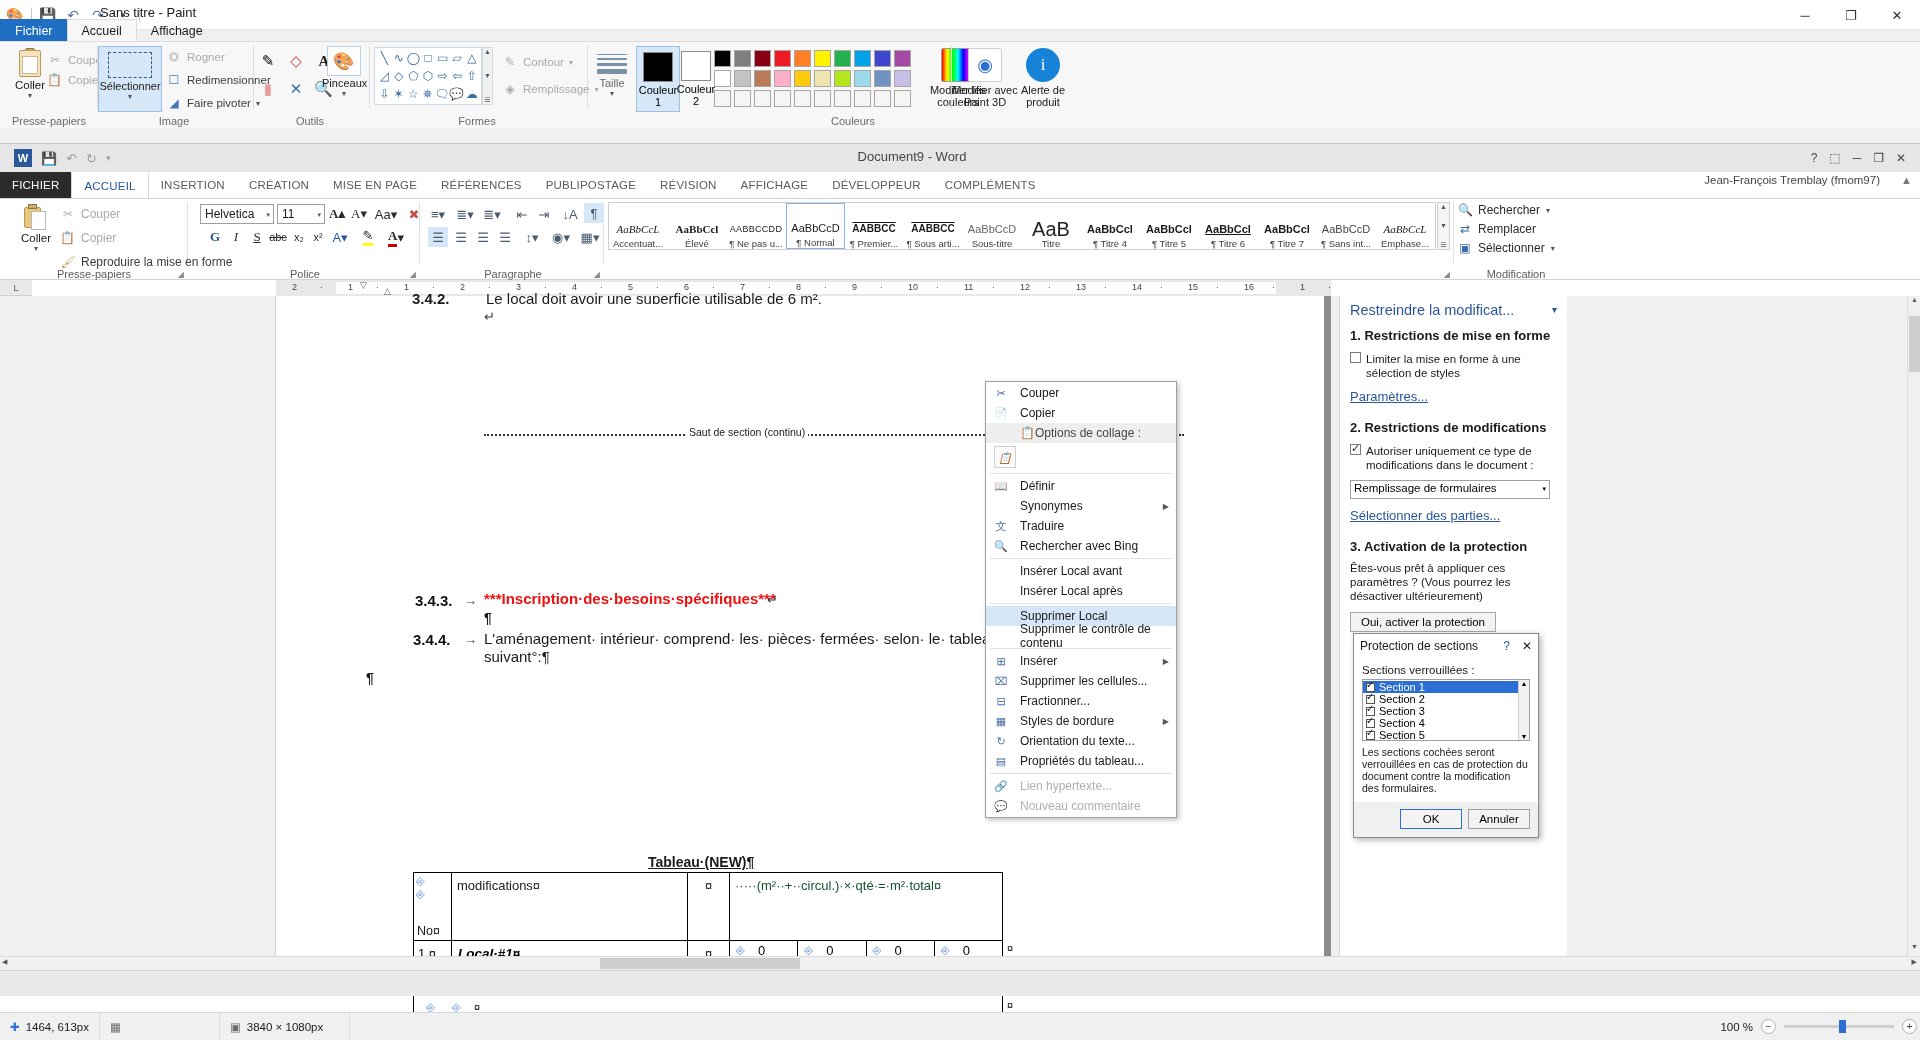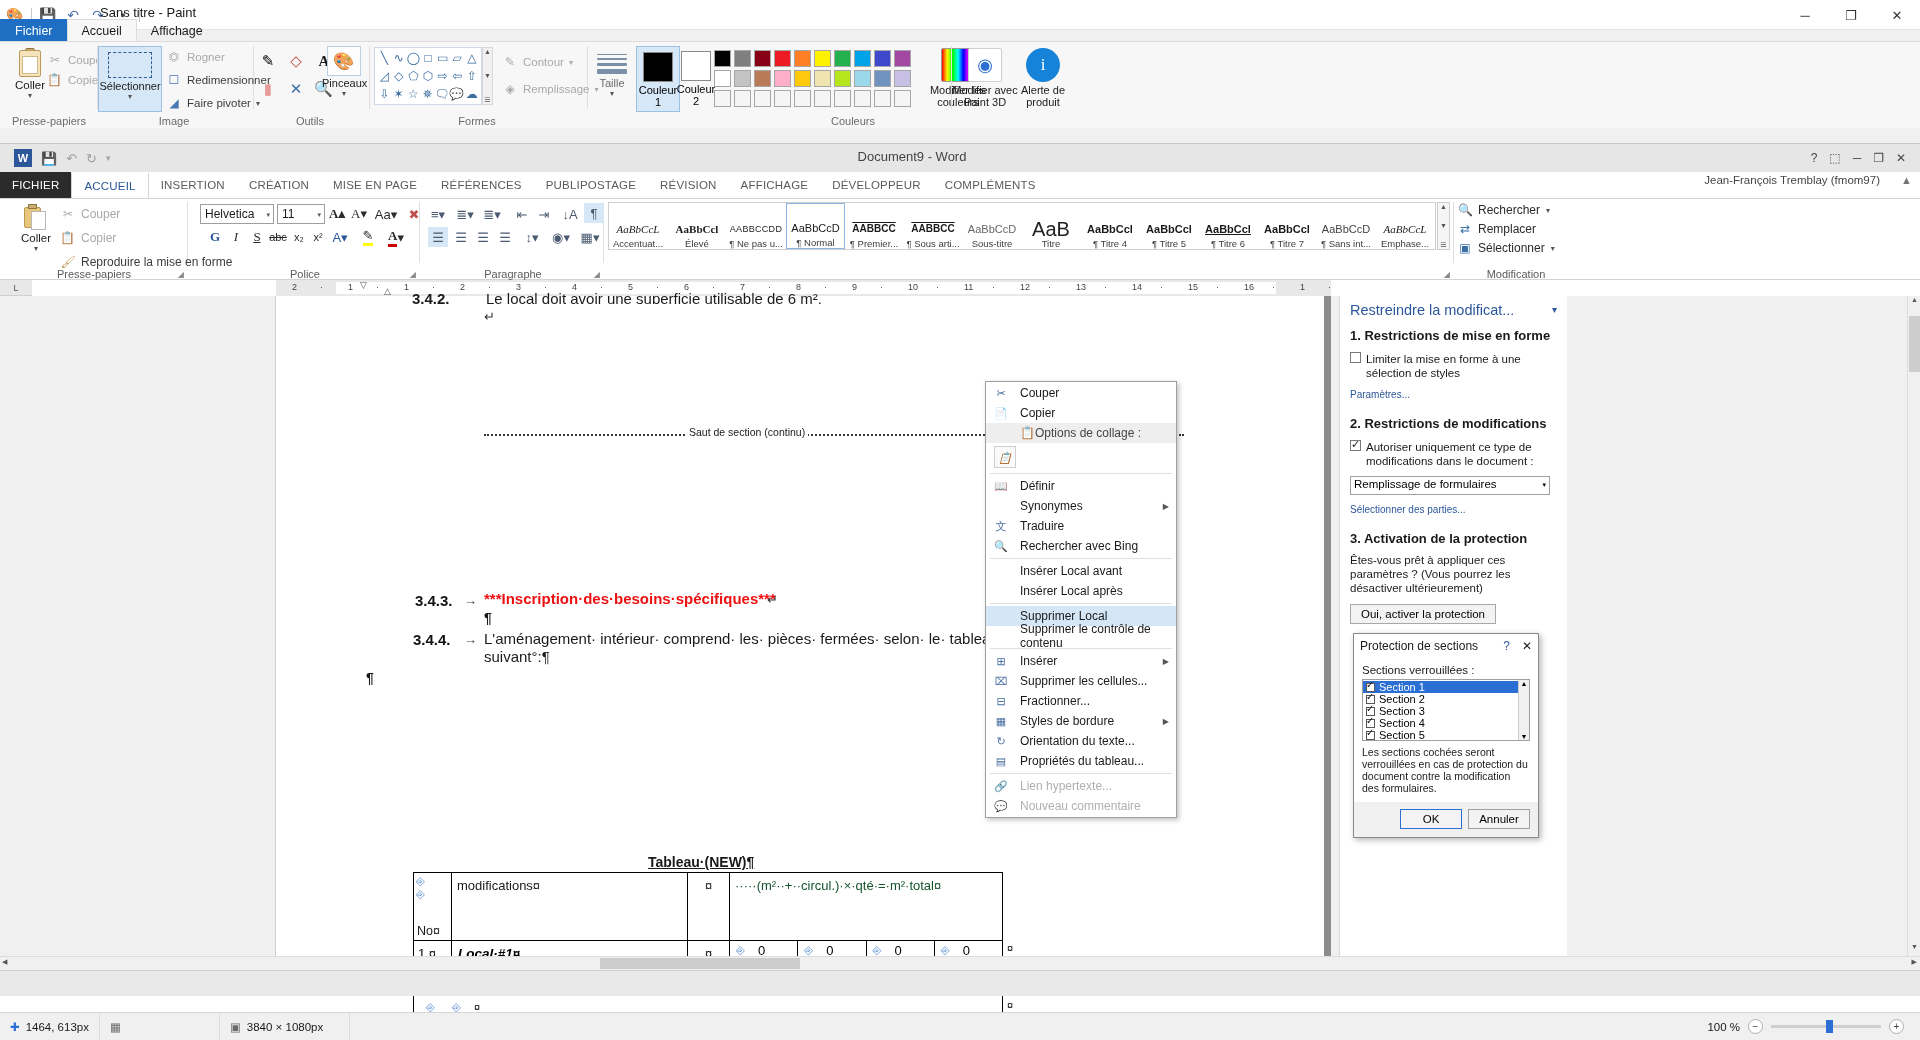--- a/index.html
+++ b/index.html
@@ -209,21 +209,21 @@
   .paste-opts i { width:22px; height:22px; border:1px solid #cfcfcf; background:#fafafa; display:block;
       font-size:11px; color:#777; text-align:center; line-height:22px; }
 
   
   .pane { position:absolute; left:1339px; top:152px; width:228px; height:680px; background:#fff;
       border-left:1px solid #d8d8d8; }
   .pane-title { position:absolute; left:10px; top:6px; font-size:14.5px; color:#2b579a; }
   .pane-caret { position:absolute; right:10px; top:8px; font-size:10px; color:#2b579a; }
   .pane-sec { font-size:13px; color:#1a1a1a; font-weight:bold; }
   .pane-txt { font-size:11.5px; color:#1a1a1a; line-height:14px; }
-  .pane-link { font-size:10px; color:#2b579a; }
+  .pane-link { font-size:13px; color:#2b579a;text-decoration:underline; }
   .cbx { width:11px; height:11px; border:1px solid #7a7a7a; background:#fff; display:inline-block;
       vertical-align:-1px; margin-right:5px; position:relative; }
   .cbx.on::after { content:"\2713"; position:absolute; left:0px; top:-3px; font-size:11px; color:#1a1a1a; }
   .pane-select { width:200px; height:19px; border:1px solid #a0a0a0; background:#fff; font-size:11.5px;
       padding:1px 3px; position:relative; }
   .pane-select .ca { position:absolute; right:3px; top:4px; font-size:7px; }
   .pane-btn { border:1px solid #a8a8a8; background:#f3f3f3; font-size:11.5px; padding:3px 10px; }
 
   
   .dlgw { position:absolute; left:1353px; top:489px; width:186px; background:#f0f0f0;
@@ -257,21 +257,21 @@
       border-top:1px solid #dcdcdc; }
   .hscroll .thumb { position:absolute; left:600px; top:1px; width:200px; height:11px; background:#cdcdcd; }
 
   .word-status { position:absolute; left:0; top:826px; width:1920px; height:26px; background:#e9e9e9;
       border-top:1px solid #d0d0d0; }
 
   .paint-status { position:absolute; left:0; top:1012px; width:1920px; height:28px; background:#f0f0f0;
       border-top:1px solid #d6d6d6; display:flex; align-items:center; font-size:11.5px; color:#1a1a1a; }
   .ps-cell { display:flex; align-items:center; gap:6px; height:28px; padding:0 10px;
       border-right:1px solid #dcdcdc; }
-  .ps-zoom { margin-left:auto; display:flex; align-items:center; gap:8px; padding-right:16px; }
+  .ps-zoom { margin-left:auto; display:flex; align-items:center; gap:8px; padding-right:3px; }
   .zslider { width:110px; height:3px; background:#cfcfcf; position:relative; }
   .zslider .knob { position:absolute; left:55px; top:-5px; width:7px; height:13px; background:#2b6fd4; }
   .zbtn { width:15px; height:15px; border:1px solid #b0b0b0; border-radius:50%; background:#fff;
       font-size:10px; display:flex; align-items:center; justify-content:center; color:#444; }
 </style>
 </head>
 <body>
 
 <div class="root">
 

